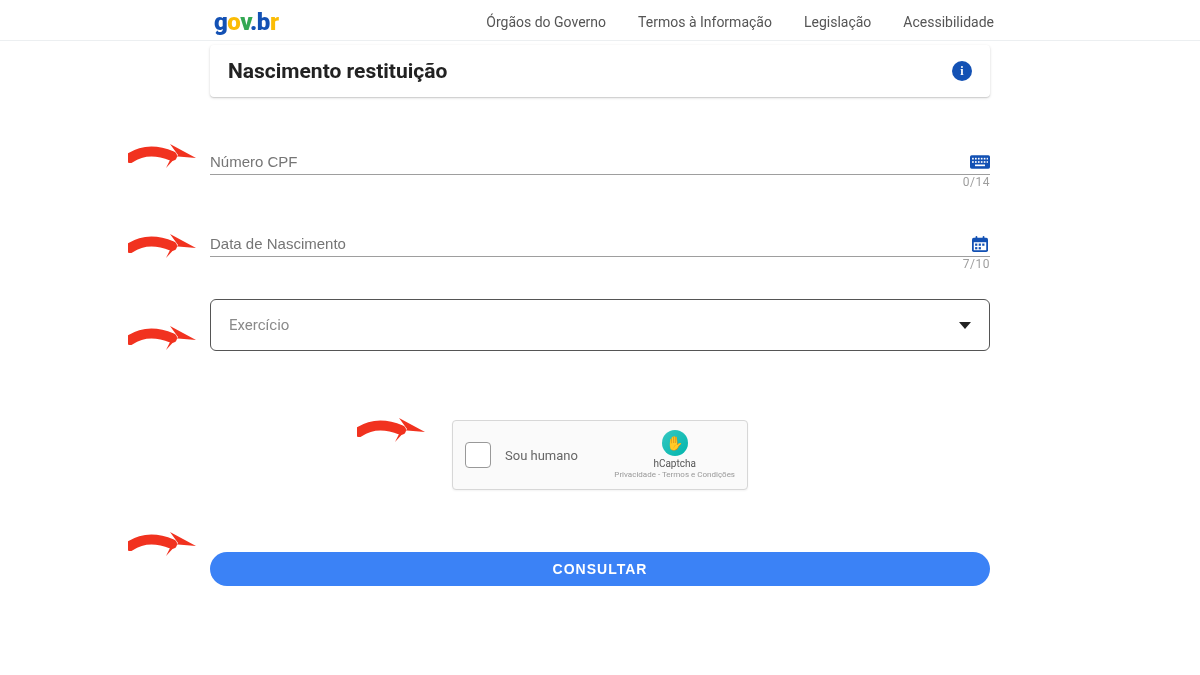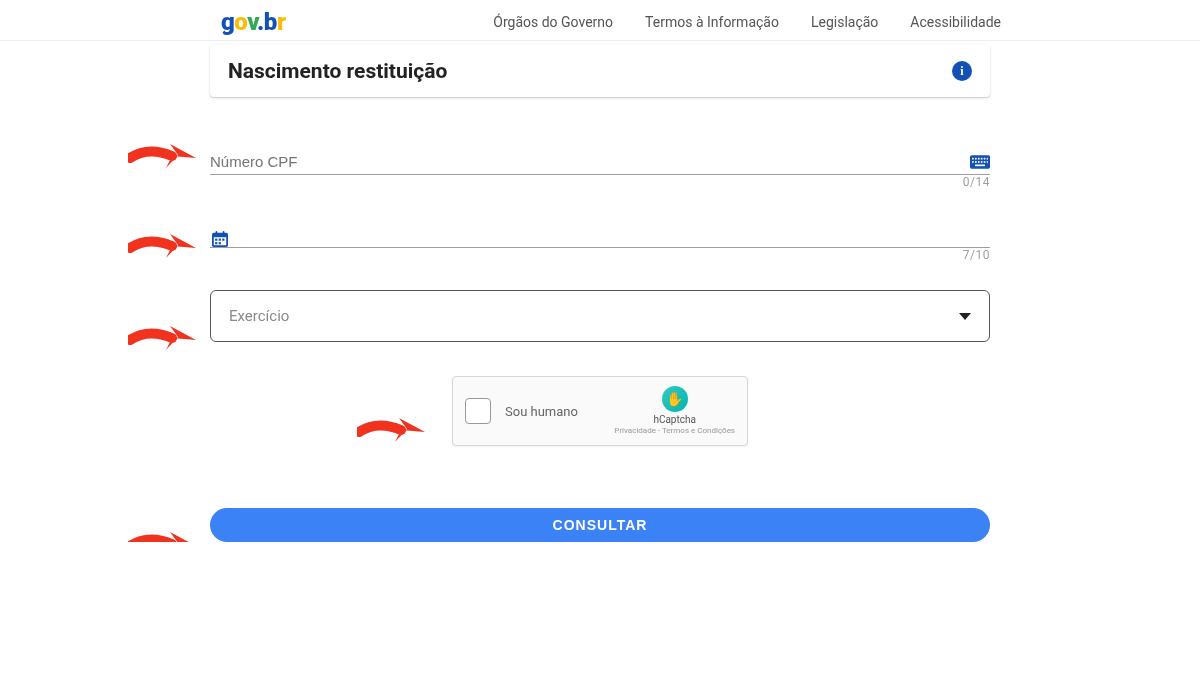--- a/index.html
+++ b/index.html
@@ -10,21 +10,21 @@
     color: #222;
   }
   .page {
     width: 1200px;
     margin: 0 auto;
     position: relative;
   }
   .topbar {
     display: flex;
     align-items: center;
-    padding: 8px 11px 4px;
+    padding: 8px 4px 4px;
     border-bottom: 1px solid #eceff1;
     width: 100%;
   }
   .topbar-inner {
     width: 780px;
     margin-left: 210px;
     display: flex;
     align-items: center;
     justify-content: space-between;
   }
@@ -136,20 +136,21 @@
     width: 296px;
     height: 70px;
     border: 1px solid #d7d7d7;
     border-radius: 4px;
     background: #fafafa;
     display: flex;
     align-items: center;
     padding: 0 12px;
     gap: 14px;
     box-shadow: 0 1px 2px rgba(0,0,0,0.05);
+    margin-top: 35px;
   }
   .captcha .cb {
     width: 26px; height: 26px;
     border: 1px solid #999;
     border-radius: 4px;
     background: #fff;
   }
   .captcha .cap-label {
     flex: 1;
     color: #666;
@@ -271,20 +272,21 @@
               <rect x="6" y="11" width="12" height="2" fill="#fff"></rect>
             </svg>
         </span>
       </div>
       <div class="counter">0/14</div>
     </div>
 
     
     <div class="field">
       <div class="underline-field">
+        <input class="label-text" placeholder="Data de Nascimento" style="">
         <span class="field-icon">
           <svg viewBox="0 0 18 18" width="16" height="16">
               <rect x="0" y="2" width="18" height="16" rx="2" fill="#1351b4"></rect>
               <rect x="2" y="7" width="14" height="9" fill="#fff"></rect>
               <rect x="4" y="0" width="2" height="4" rx="1" fill="#1351b4"></rect>
               <rect x="12" y="0" width="2" height="4" rx="1" fill="#1351b4"></rect>
               <rect x="3.5" y="8.5" width="2.5" height="2.5" fill="#1351b4"></rect>
               <rect x="7.5" y="8.5" width="2.5" height="2.5" fill="#1351b4"></rect>
               <rect x="11.5" y="8.5" width="2.5" height="2.5" fill="#1351b4"></rect>
               <rect x="3.5" y="12.5" width="2.5" height="2.5" fill="#1351b4"></rect>

